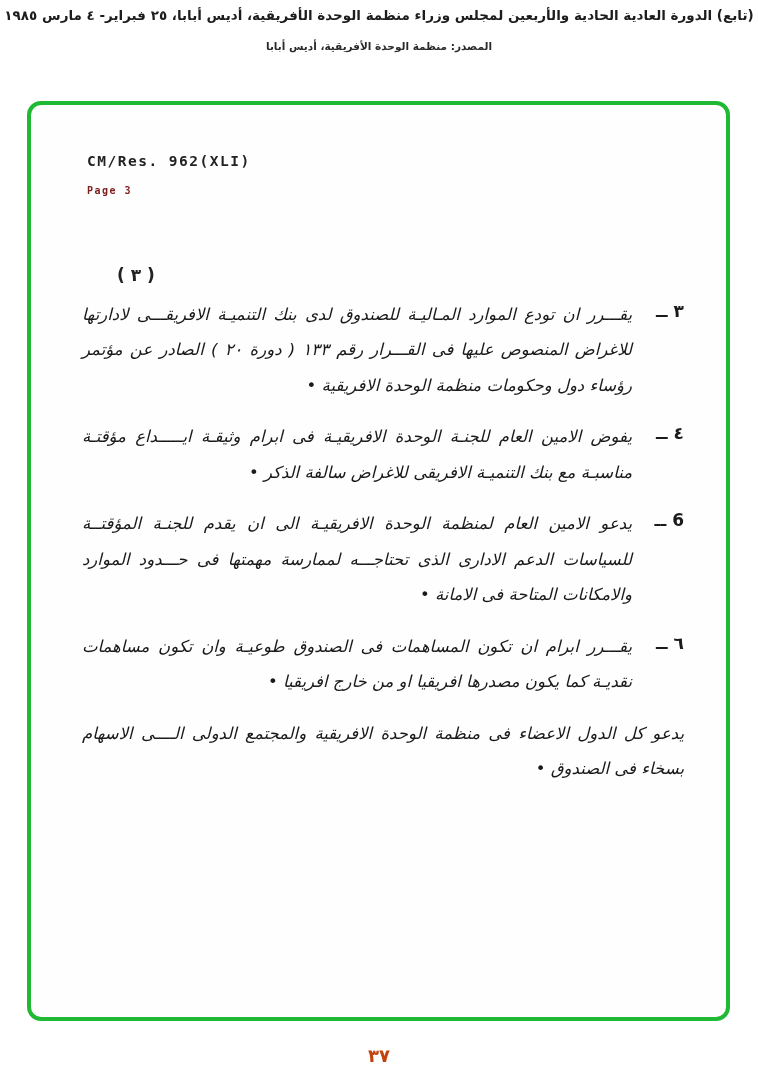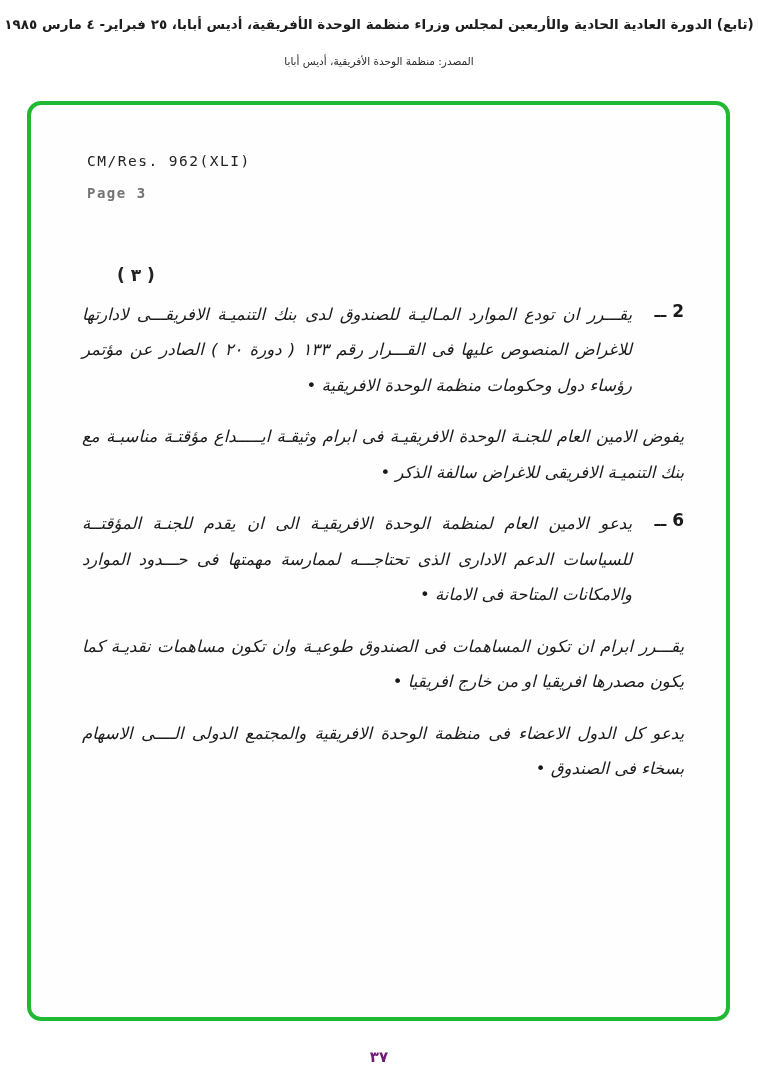--- a/index.html
+++ b/index.html
@@ -8,63 +8,63 @@
     background: #ffffff;
     font-family: "DejaVu Sans", sans-serif;
     color: #1d1d1d;
     position: relative;
     overflow: hidden;
   }
   
   .top-header {
     direction: rtl;
     text-align: center;
-    padding-top: 16px;
+    padding-top: 7px;
   }
   .top-title {
     font-size: 13.5px;
     font-weight: bold;
     letter-spacing: 0.2px;
   }
   .top-source {
     font-size: 10.5px;
-    font-weight: normal;
-    margin-top: 23px;
+    font-weight: bold;
+    margin-top: 17px;
     color: #2a2a2a;
   }
   
   .green-frame {
     position: absolute;
     left: 27px;
     top: 101px;
     width: 703px;
     height: 920px;
     border: 4px solid #1fb933;
     border-radius: 14px;
     background: #fefefe;
   }
   .doc-ref {
     position: absolute;
     left: 56px;
     top: 48px;
     font-family: "DejaVu Sans Mono", monospace;
     font-size: 14.5px;
-    font-weight: normal;
+    font-weight: bold;
     letter-spacing: 1.5px;
     color: #222;
   }
   .doc-page-label {
     position: absolute;
     left: 56px;
     top: 80px;
     font-family: "DejaVu Sans Mono", monospace;
-    font-size: 14px;
+    font-size: 10px;
     font-weight: bold;
     letter-spacing: 1.5px;
-    color: #737373;
+    color: #7f1d1d;
   }
   .section-marker {
     position: absolute;
     left: 86px;
     top: 160px;
     direction: rtl;
     font-size: 17px;
     font-weight: bold;
     color: #222;
   }
@@ -95,55 +95,57 @@
     color: #191919;
     padding-left: 18px;
     font-style: italic;
   }
   
   .footer-page-number {
     position: absolute;
     left: 0; right: 0;
     bottom: 12px;
     text-align: center;
-    font-size: 15px;
+    font-size: 18px;
     font-weight: bold;
-    color: #701a75;
+    color: #c2410c;
   }
 </style>
 </head>
 <body>
 
 <div class="top-header">
   <div class="top-title">(تابع)  الدورة العادية الحادية والأربعين لمجلس وزراء منظمة الوحدة الأفريقية، أديس أبابا، ٢٥ فبراير- ٤ مارس ١٩٨٥</div>
   <div class="top-source">المصدر:  منظمة الوحدة الأفريقية، أديس أبابا</div>
 </div>
 
 <div class="green-frame">
   <div class="doc-ref">CM/Res. 962(XLI)</div>
   <div class="doc-page-label">Page 3</div>
   <div class="section-marker">( ٣ )</div>
 
   <div class="paragraphs">
 
     <div class="para">
-      <div class="para-num">2 ــ</div>
+      <div class="para-num">٣ ــ</div>
       <div class="para-text">يقـــرر ان تودع الموارد المـاليـة للصندوق لدى بنك التنميـة الافريقـــى لادارتها للاغراض المنصوص عليها فى القـــرار رقم ١٣٣ ( دورة ٢٠ ) الصادر عن مؤتمر رؤساء دول وحكومات منظمة الوحدة الافريقية •</div>
     </div>
 
     <div class="para">
+      <div class="para-num">٤ ــ</div>
       <div class="para-text">يفوض الامين العام للجنـة الوحدة الافريقيـة فى ابرام وثيقـة ايـــــداع مؤقتـة مناسبـة مع بنك التنميـة الافريقى للاغراض سالفة الذكر •</div>
     </div>
 
     <div class="para">
       <div class="para-num">6 ــ</div>
       <div class="para-text">يدعو الامين العام لمنظمة الوحدة الافريقيـة الى ان يقدم للجنـة المؤقتــة للسياسات الدعم الادارى الذى تحتاجـــه لممارسة مهمتها فى حـــدود الموارد والامكانات المتاحة فى الامانة •</div>
     </div>
 
     <div class="para">
+      <div class="para-num">٦ ــ</div>
       <div class="para-text">يقـــرر ابرام ان تكون المساهمات فى الصندوق طوعيـة وان تكون مساهمات نقديـة كما يكون مصدرها افريقيا او من خارج افريقيا •</div>
     </div>
 
     <div class="para">
       <div class="para-text">يدعو كل الدول الاعضاء فى منظمة الوحدة الافريقية والمجتمع الدولى الــــى الاسهام بسخاء فى الصندوق •</div>
     </div>
 
   </div>
 </div>
 

